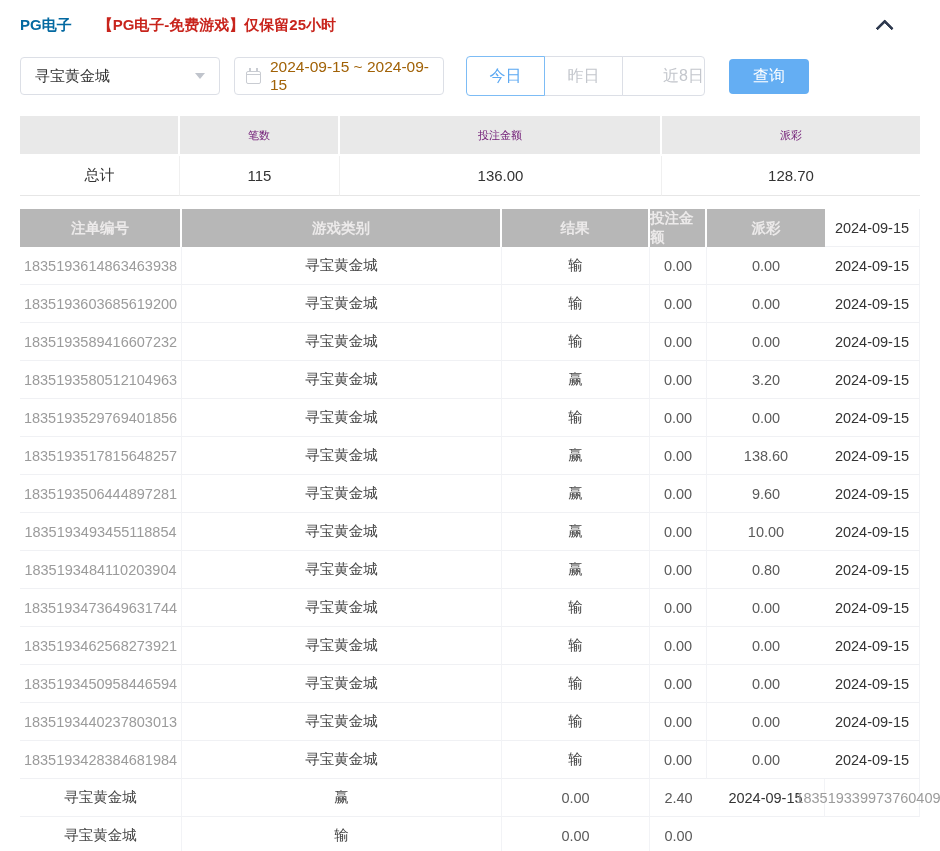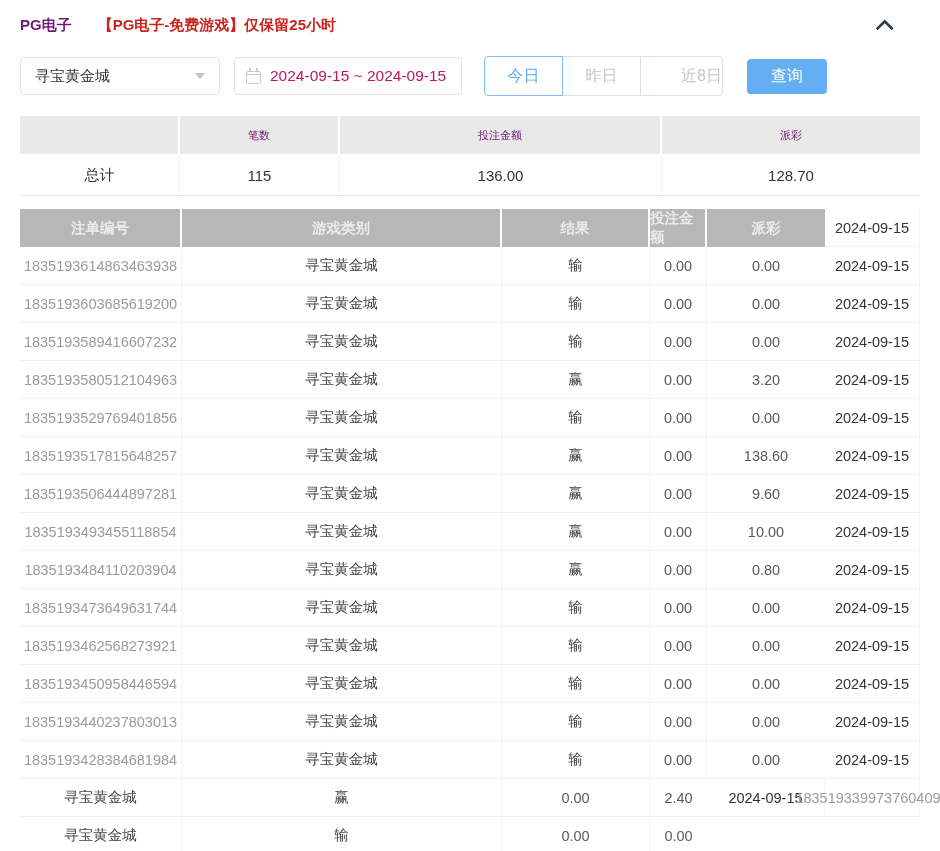--- a/index.html
+++ b/index.html
@@ -2,36 +2,36 @@
 <html><head>
 <meta charset="utf-8">
 <style>
   * { box-sizing: border-box; margin: 0; padding: 0; }
   html, body { width: 940px; height: 851px; overflow: hidden; background: #fff;
     font-family: "Liberation Sans", "DejaVu Sans", sans-serif; color: #333; }
   .panel { padding: 10px 20px 0; }
 
   
   .panel-header { display: flex; align-items: center; height: 30px; }
-  .title { font-size: 15px; font-weight: bold; color: #701a75; }
+  .title { font-size: 15px; font-weight: bold; color: #0369a1; }
   .notice { margin-left: 26px; font-size: 15px; font-weight: bold; color: #c8241c; }
   .chevron-up { margin-left: auto; margin-right: 26px; width: 13px; height: 13px;
     border-left: 3px solid #2f3a4f; border-top: 3px solid #2f3a4f;
     transform: rotate(45deg) translateY(4px); border-radius: 1px; cursor: pointer; }
 
   
   .filters { display: flex; align-items: center; margin-top: 16px; height: 40px; }
   .select-box { width: 200px; height: 38px; border: 1px solid #dcdfe6; border-radius: 4px;
     display: flex; align-items: center; justify-content: space-between; padding: 0 14px;
     font-size: 15px; color: #333; cursor: pointer; background: #fff; }
   .caret-down { width: 0; height: 0; border-left: 5px solid transparent;
     border-right: 5px solid transparent; border-top: 6px solid #c0c4cc; }
-  .date-box { margin-left: 14px; width: 228px; height: 38px; border: 1px solid #dcdfe6;
+  .date-box { margin-left: 14px; width: 210px; height: 38px; border: 1px solid #dcdfe6;
     border-radius: 4px; display: flex; align-items: center; padding: 0 11px; gap: 9px;
-    font-size: 15.5px; color: #be185d; background: #fff; cursor: text; }
+    font-size: 15.5px; color: #a16207; background: #fff; cursor: text; }
   .cal-icon { position: relative; width: 15px; height: 13px; border: 1px solid #c9ccd2;
     border-radius: 2px; margin-top: 2px; flex: 0 0 auto; }
   .cal-icon::before { content: ""; position: absolute; left: 2px; top: -4px; width: 2px;
     height: 4px; background: #c9ccd2; box-shadow: 7px 0 0 #c9ccd2; }
   .cal-icon::after { content: ""; position: absolute; left: 0; right: 0; top: 2px;
     border-top: 1px solid #c9ccd2; }
 
   .btn-group { display: flex; margin-left: 22px; }
   .quick-btn { min-width: 79px; height: 40px; background: #fff; border: 1px solid #dcdfe6;
     color: #c3c6cc; font-size: 16px; cursor: pointer; position: relative;

